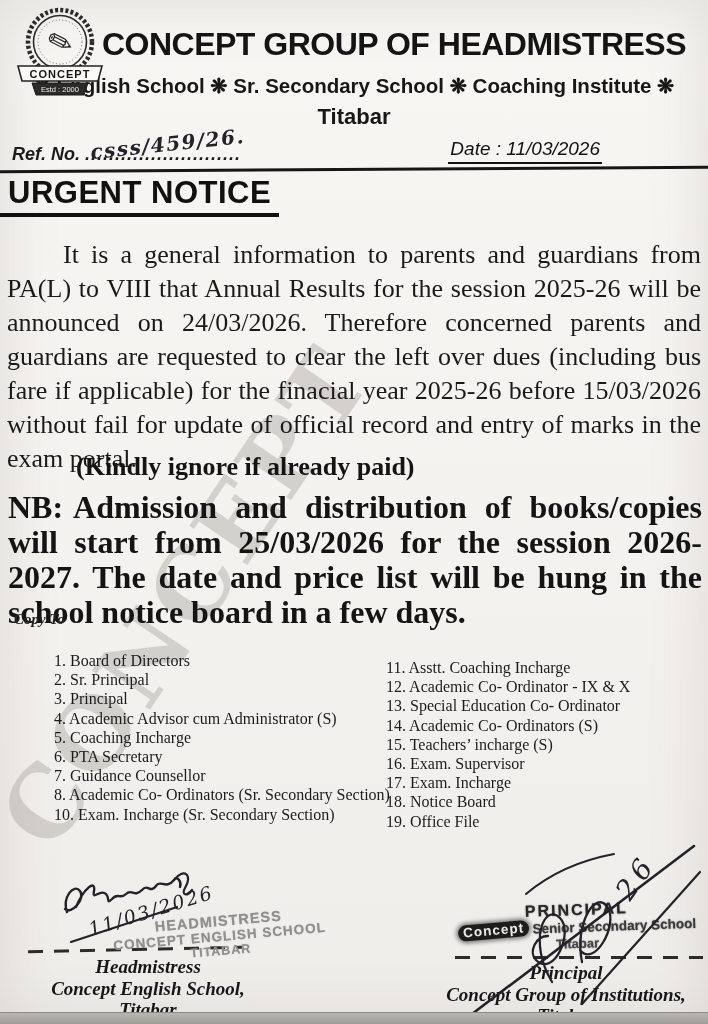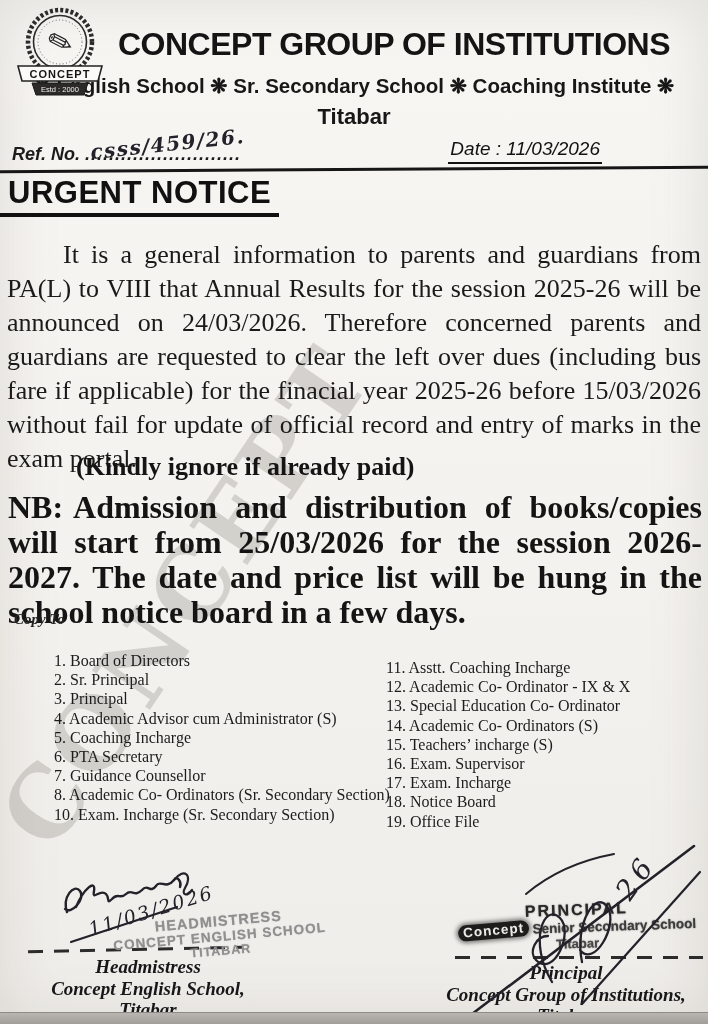--- a/index.html
+++ b/index.html
@@ -127,21 +127,21 @@
       <circle cx="46" cy="36" r="32" fill="none" stroke="#2b2b2b" stroke-width="4.5" stroke-dasharray="3 2.2"></circle>
       <circle cx="46" cy="36" r="26.5" fill="none" stroke="#2b2b2b" stroke-width="1.6"></circle>
       <circle cx="46" cy="36" r="22" fill="none" stroke="#4a4a4a" stroke-width=".8" stroke-dasharray="1 2.4"></circle>
       <text x="46" y="47" text-anchor="middle" font-size="30" fill="#1f1f1f" transform="rotate(-18 46 36)">✎</text>
       <path d="M4,60 L88,60 L84,75 L8,75 Z" fill="#fbfaf7" stroke="#232323" stroke-width="1.6"></path>
       <text x="46" y="71.5" text-anchor="middle" font-family="Liberation Sans,sans-serif" font-weight="bold" font-size="11" letter-spacing="1" fill="#161616">CONCEPT</text>
       <path d="M18,77 L74,77 L70,89 L22,89 Z" fill="#2b2a29" stroke="#1b1b1b" stroke-width="1"></path>
       <text x="46" y="86" text-anchor="middle" font-family="Liberation Sans,sans-serif" font-size="7.5" fill="#f3f1ec">Estd : 2000</text>
     </svg>
   </div>
-  <div class="org-name">CONCEPT GROUP OF INSTITUTIONS</div>
+  <div class="org-name">CONCEPT GROUP OF HEADMISTRESS</div>
   <div class="divisions">❋ English School ❋ Sr. Secondary School ❋ Coaching Institute ❋</div>
   <div class="location">Titabar</div>
 
   <div class="ref-row">
     <div class="ref-block">
       <span>Ref. No.</span>
       <span class="ref-dots">..........................</span>
       <span class="ref-hand">csss/459/26.</span>
     </div>
     <div class="date-block">Date : 11/03/2026</div>

